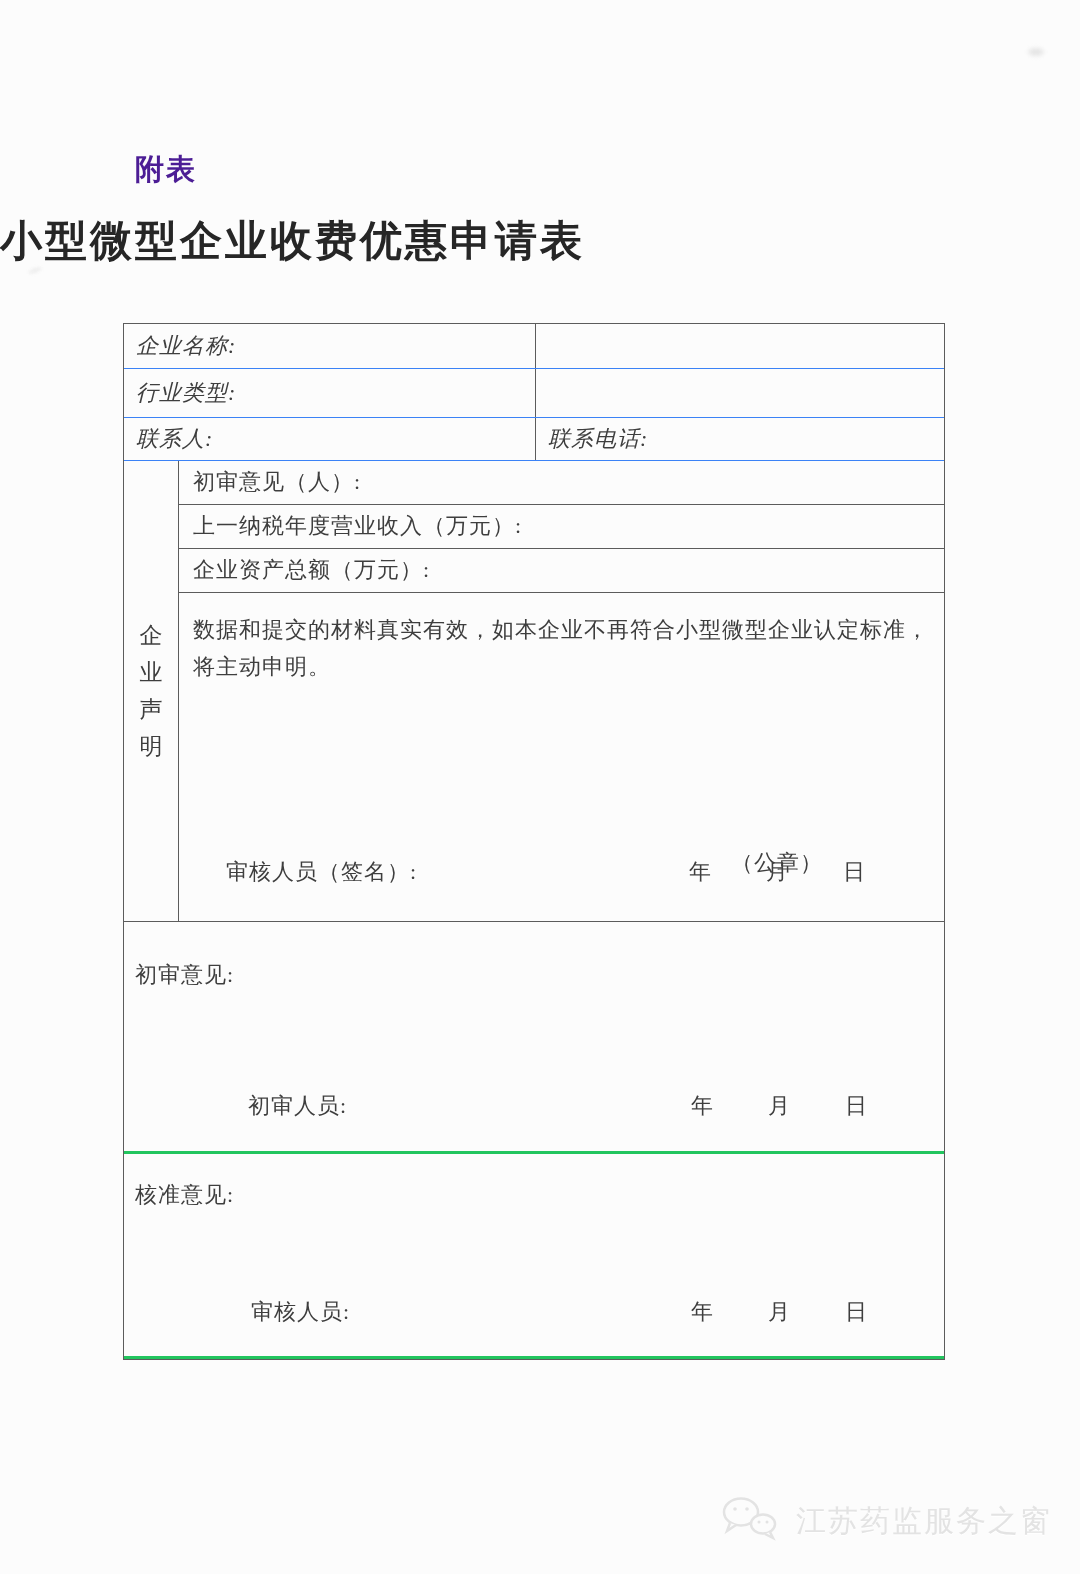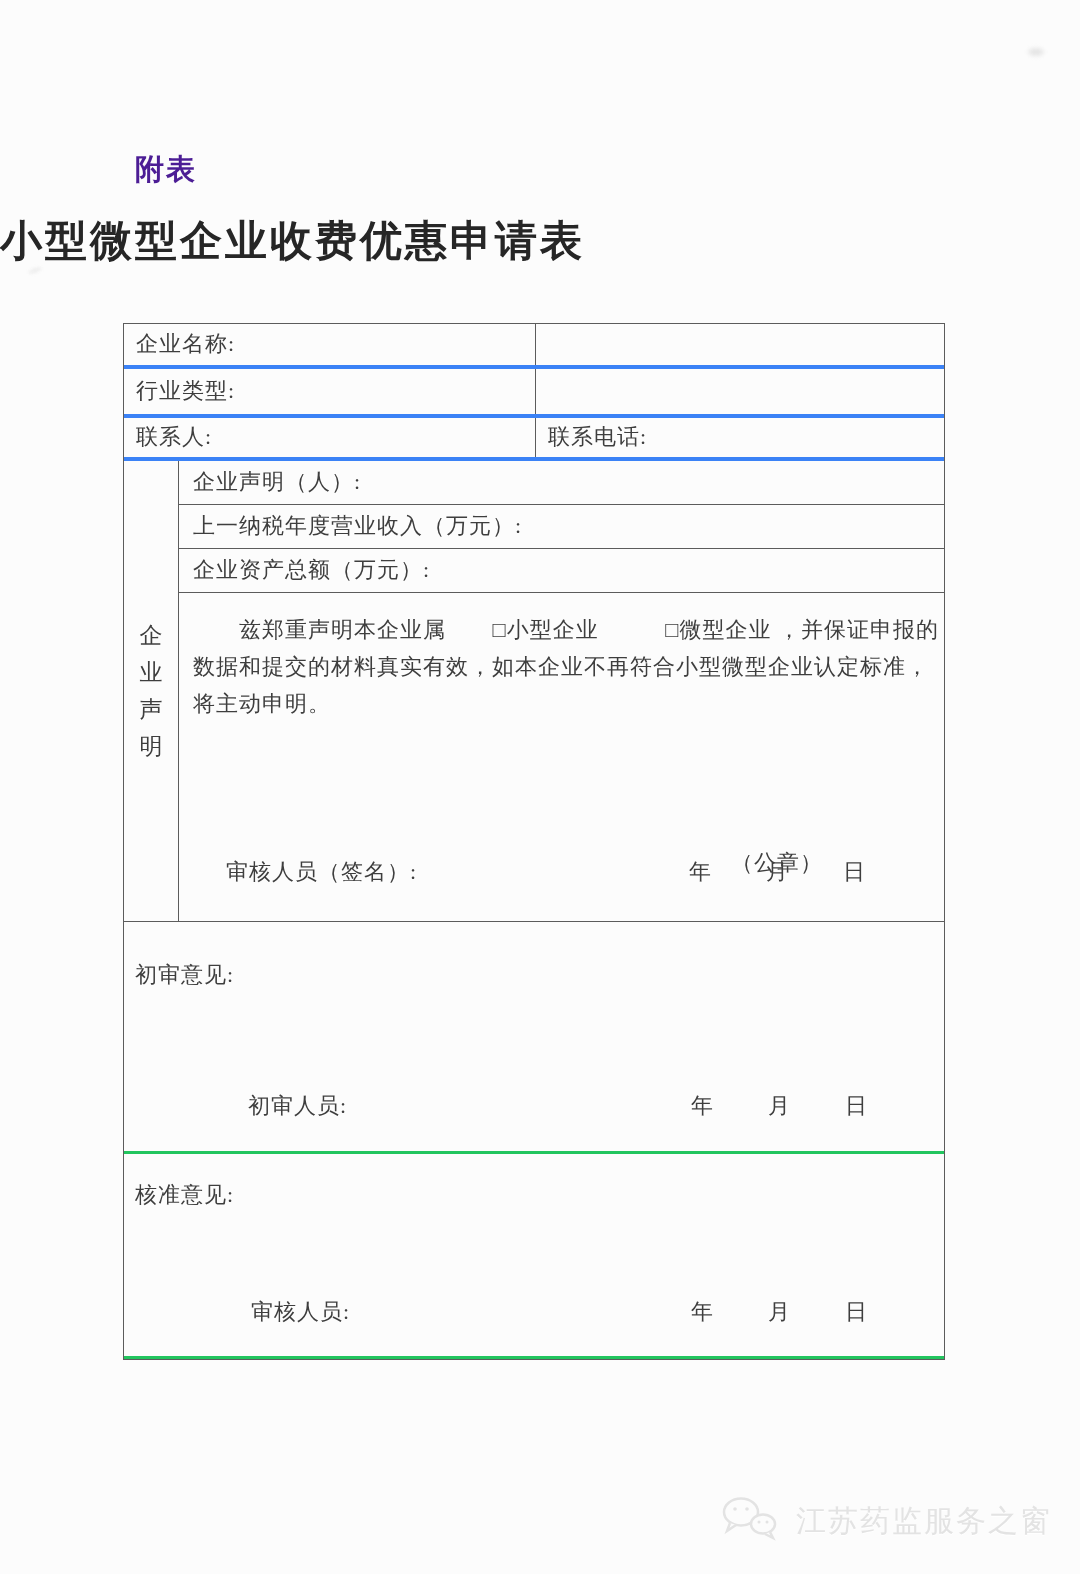--- a/index.html
+++ b/index.html
@@ -16,21 +16,21 @@
   .title{
     position:absolute;left:0;top:213px;width:1080px;margin:0;
     text-align:left;font-size:42px;font-weight:bold;color:#262626;
     letter-spacing:3px;
   }
   .formtable{
     position:absolute;left:123px;top:323px;width:822px;height:1037px;
     border:1px solid #5c5c5c;box-sizing:border-box;
     display:flex;flex-direction:column;
   }
-  .row{display:flex;box-sizing:border-box;border-bottom:4px solid #3b82f6;}
+  .row{display:flex;box-sizing:border-box;border-bottom:1px solid #3b82f6;font-style:italic;}
   .row:last-child{border-bottom:none;}
   .cell{box-sizing:border-box;display:flex;align-items:center;
     padding-left:12px;font-size:22px;letter-spacing:1px;}
   .cell.l{width:412px;border-right:1px solid #5c5c5c;}
   .cell.r{flex:1;}
   
   .decl{display:flex;box-sizing:border-box;border-bottom:1px solid #5c5c5c;}
   .side{width:55px;border-right:1px solid #5c5c5c;box-sizing:border-box;
     display:flex;align-items:center;justify-content:center;}
   .side span{display:block;width:26px;font-size:23px;line-height:37px;
@@ -96,36 +96,30 @@
         <span>联系电话:</span>
       </div>
     </div>
 
     <div class="decl" style="height:462px">
       <div class="side">
         <span>企业声明</span>
       </div>
       <div class="declright">
         <div class="metric">
-          <span>企业声明（人）:</span>
+          <span>初审意见（人）:</span>
         </div>
         <div class="metric">
           <span>上一纳税年度营业收入（万元）:</span>
         </div>
         <div class="metric">
           <span>企业资产总额（万元）:</span>
         </div>
         <div class="stmtarea">
           <div class="stmt">
-            <div class="ln ln1">
-              <span>兹郑重声明本企业属</span>
-              <span class="opt1">□小型企业</span>
-              <span class="opt2">□微型企业</span>
-              <span>，并保证申报的</span>
-            </div>
             <div class="ln">数据和提交的材料真实有效，如本企业不再符合小型微型企业认定标准，</div>
             <div class="ln">将主动申明。</div>
           </div>
           <span class="legal">审核人员（签名）:</span>
           <span class="seal">（公章）</span>
           <div class="daterow d-decl">
             <span>年</span>
             <span>月</span>
             <span>日</span>
           </div>

